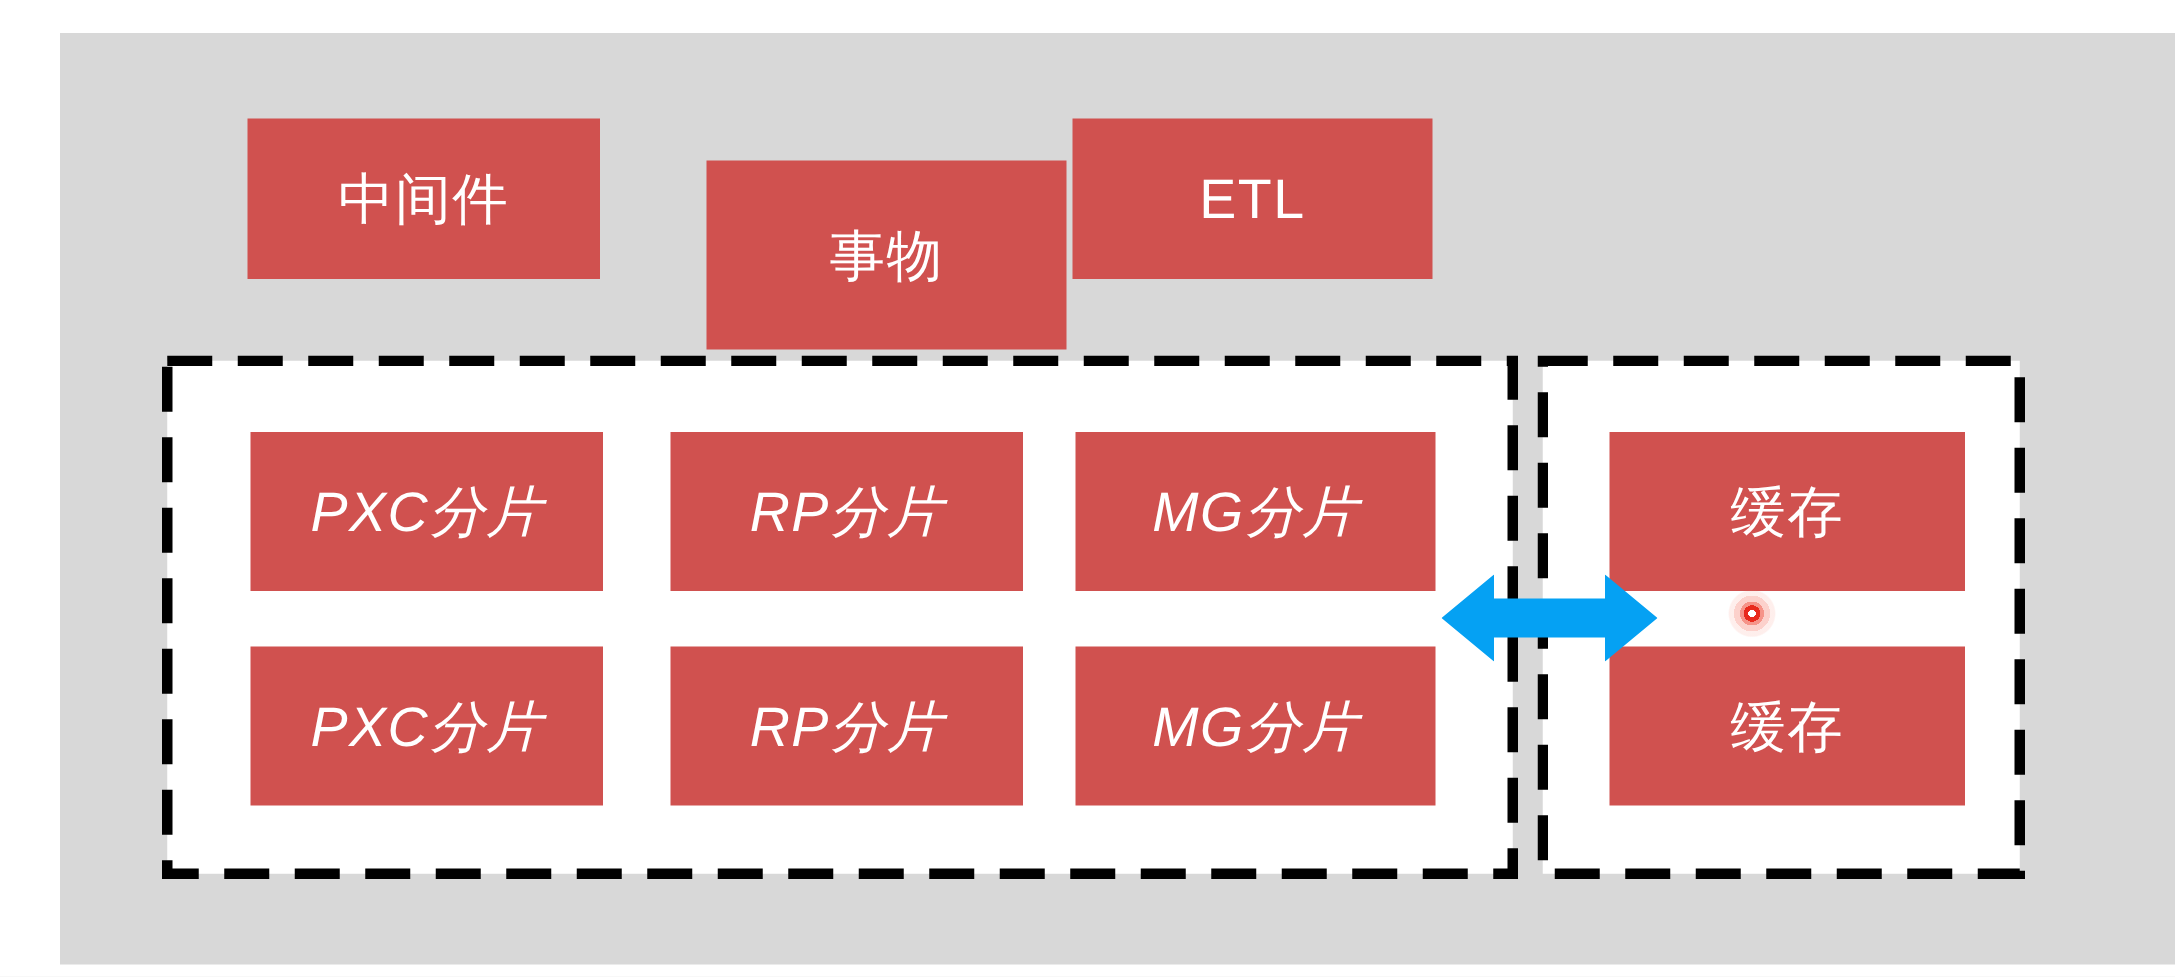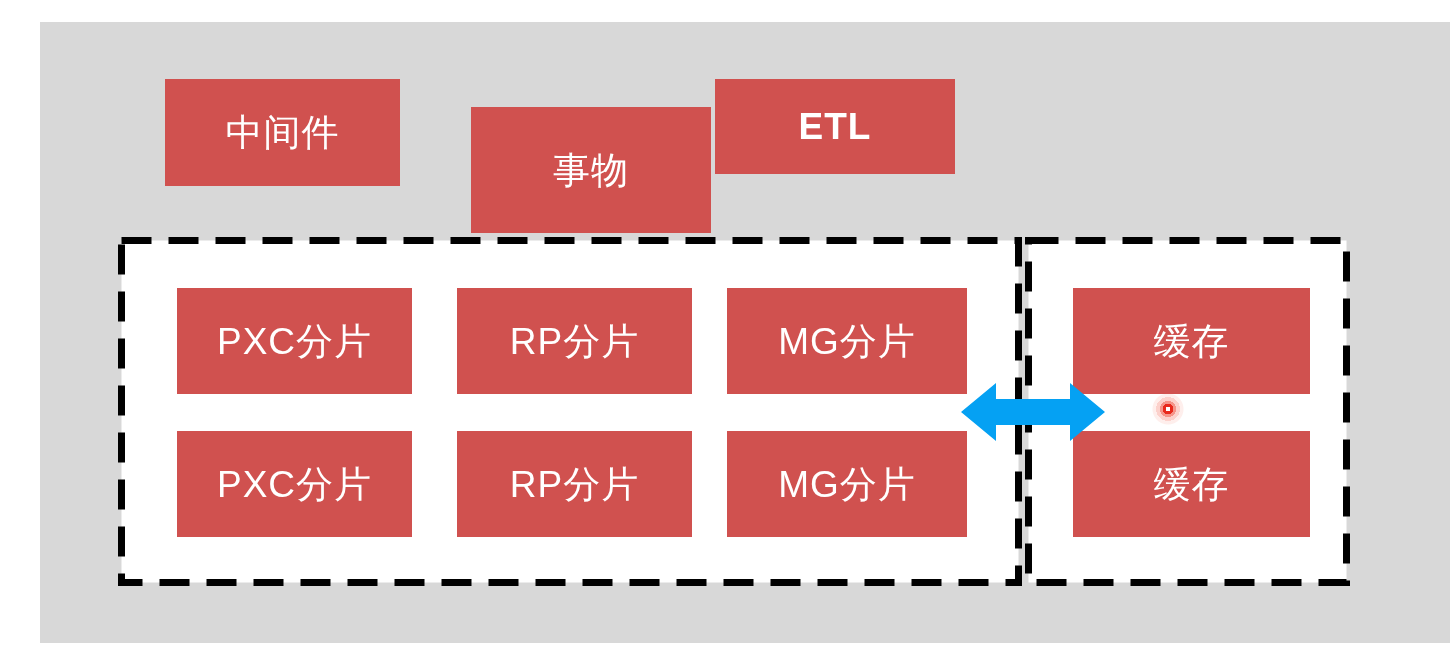--- a/index.html
+++ b/index.html
@@ -60,25 +60,25 @@
 <div class="stage">
 
   <div class="panel"></div>
 
   <div class="rbox" style="left:165px; top:79px; width:235px; height:107px;">
     <span>中间件</span>
   </div>
   <div class="rbox" style="left:471px; top:79px; width:240px; height:126px;margin-top:28px;">
     <span>事物</span>
   </div>
-  <div class="rbox" style="left:715px; top:79px; width:240px; height:95px;font-weight:bold;">
+  <div class="rbox" style="left:715px; top:79px; width:240px; height:107px;">
     <span>ETL</span>
   </div>
 
-  <div class="cluster" style="left:118px; top:237px; width:904px; height:349px;">
+  <div class="cluster" style="left:108px; top:237px; width:904px; height:349px;font-style:italic;">
     <svg class="dash-border" viewBox="0 0 904 349" preserveAspectRatio="none">
       <rect x="3.5" y="3.5" width="897" height="342" stroke-width="7" stroke-dasharray="30 17" stroke="#000000"></rect>
     </svg>
     <div class="rbox" style="left:59px; top:51px; width:235px; height:106px;">
       <span>PXC分片</span>
     </div>
     <div class="rbox" style="left:339px; top:51px; width:235px; height:106px;">
       <span>RP分片</span>
     </div>
     <div class="rbox" style="left:609px; top:51px; width:240px; height:106px;">

